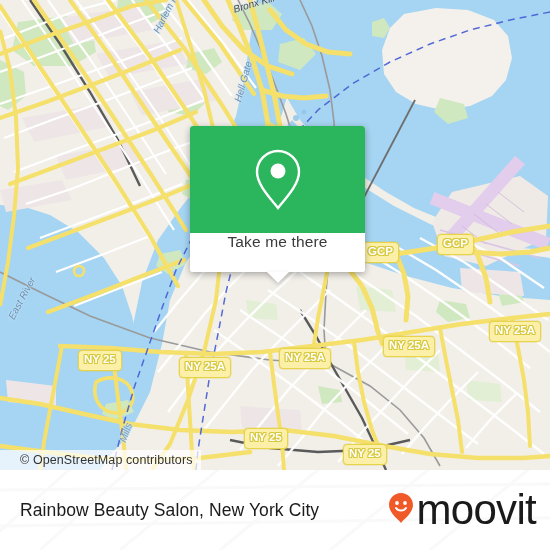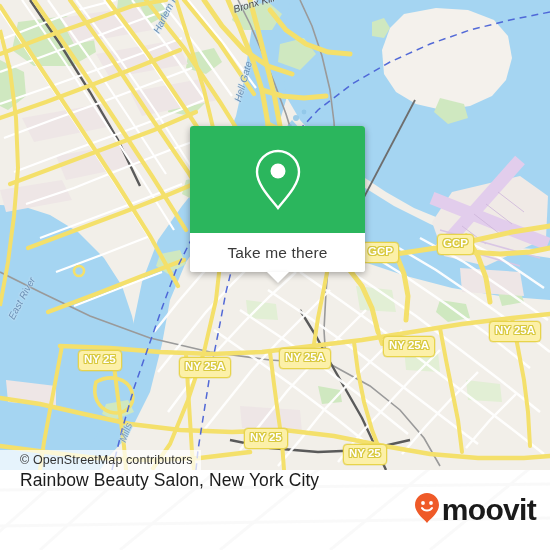--- a/index.html
+++ b/index.html
@@ -64,59 +64,59 @@
     background:#2bb65d;
     height:107px;
     border-radius:3px 3px 0 0;
     display:flex;align-items:center;justify-content:center;
   }
   .card-head svg{display:block;}
   .card-foot{
     height:39px;
     background:#ffffff;
     border-radius:0 0 3px 3px;
-    display:flex;align-items:center;justify-content:center;
+    display:flex;align-items:flex-start;justify-content:center;
     position:relative;
   }
   .card-foot-label{
     font-size:15.5px;color:#3a3a3a;letter-spacing:.15px;
   }
   .card-tail{
     position:absolute;left:50%;bottom:-11px;margin-left:-11px;
     width:0;height:0;
     border-left:11px solid transparent;
     border-right:11px solid transparent;
     border-top:11px solid #ffffff;
     filter:drop-shadow(0 2px 2px rgba(0,0,0,.20));
   }
 
   
   .footer{
     position:absolute;left:0;top:470px;width:550px;height:80px;
     background:#ffffff;
-    display:flex;
+    display:flex;align-items:center;
     overflow:hidden;
   }
   .footer-ghost{
     position:absolute;left:0;top:0;width:550px;height:80px;
     opacity:.055;pointer-events:none;
   }
   .footer-title{
     position:relative;
     margin-left:20px;
     font-size:17.5px;color:#1b1b1b;letter-spacing:.1px;
     white-space:nowrap;
   }
   .brand{
     position:absolute;right:14px;top:50%;transform:translateY(-50%);
     display:flex;align-items:center;gap:2px;
   }
   .brand-word{
-    font-size:30px;color:#1a1a1a;letter-spacing:-.7px;line-height:1;
-    font-weight:bold;
+    font-size:42px;color:#1a1a1a;letter-spacing:-.7px;line-height:1;
+    font-weight:normal;
   }
 </style>
 </head>
 <body>
 
 <div class="screen">
 
   <div class="map">
 
     <svg width="550" height="470" viewBox="0 0 550 470">

